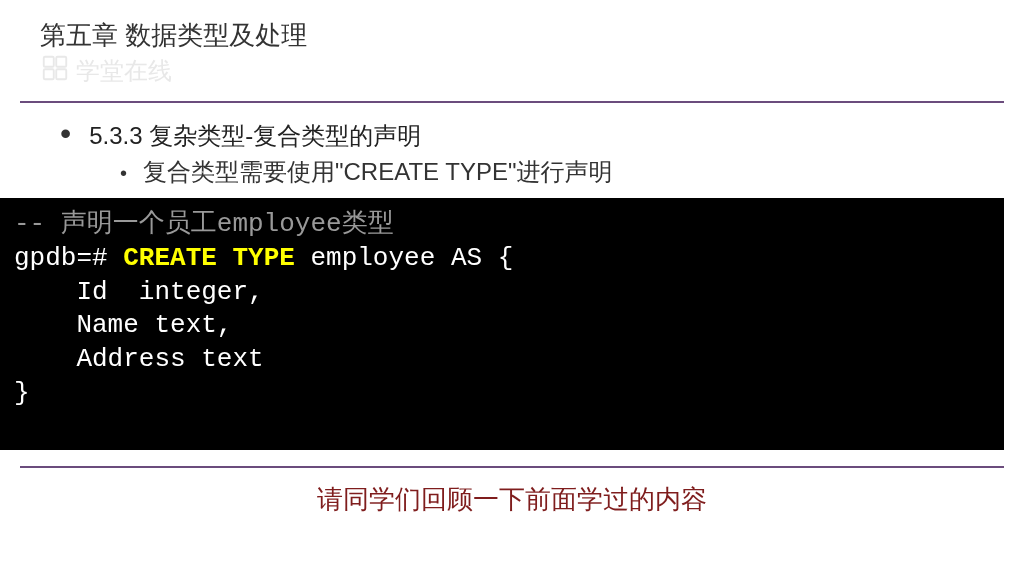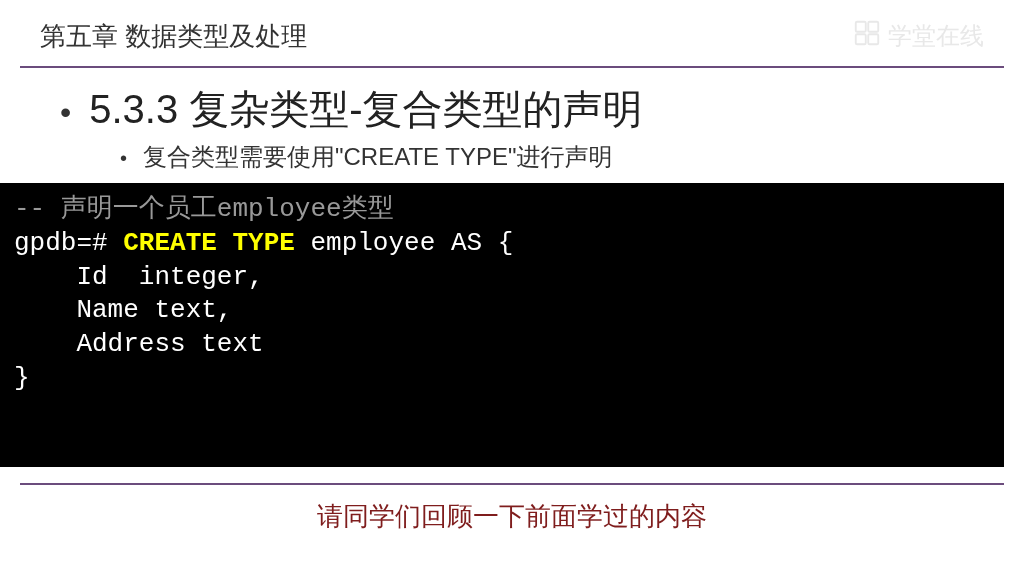--- a/index.html
+++ b/index.html
@@ -11,22 +11,23 @@
       width: 1024px;
       height: 576px;
       background: #ffffff;
       font-family: "Microsoft YaHei", "SimSun", sans-serif;
       position: relative;
       overflow: hidden;
     }
     .header {
       display: flex;
       justify-content: space-between;
-      align-items: flex-end;
+      align-items: flex-start;
       padding: 18px 40px 8px 40px;
+      flex-direction: column;
     }
     .chapter-title {
       font-size: 26px;
       color: #333;
       font-weight: 400;
     }
     .watermark {
       display: flex;
       align-items: center;
       color: #e8e8e8;
@@ -50,21 +51,21 @@
       align-items: baseline;
       margin-left: 20px;
     }
     .bullet-large {
       font-size: 32px;
       color: #333;
       margin-right: 18px;
       line-height: 1;
     }
     .heading-text {
-      font-size: 40px;
+      font-size: 24px;
       color: #222;
       font-weight: 400;
     }
     .sub-point {
       display: flex;
       align-items: baseline;
       margin-left: 80px;
       margin-top: 4px;
     }
     .bullet-small {
@@ -78,21 +79,21 @@
     }
     .code-block {
       background: #000000;
       color: #ffffff;
       font-family: "Consolas", "Courier New", monospace;
       font-size: 26px;
       line-height: 1.3;
       padding: 10px 14px;
       margin: 10px 20px 0 0;
       white-space: pre;
-      height: 284px;
+      height: 252px;
     }
     .comment {
       color: #999999;
     }
     .prompt {
       color: #ffffff;
     }
     .keyword {
       color: #ffff00;
       font-weight: bold;

